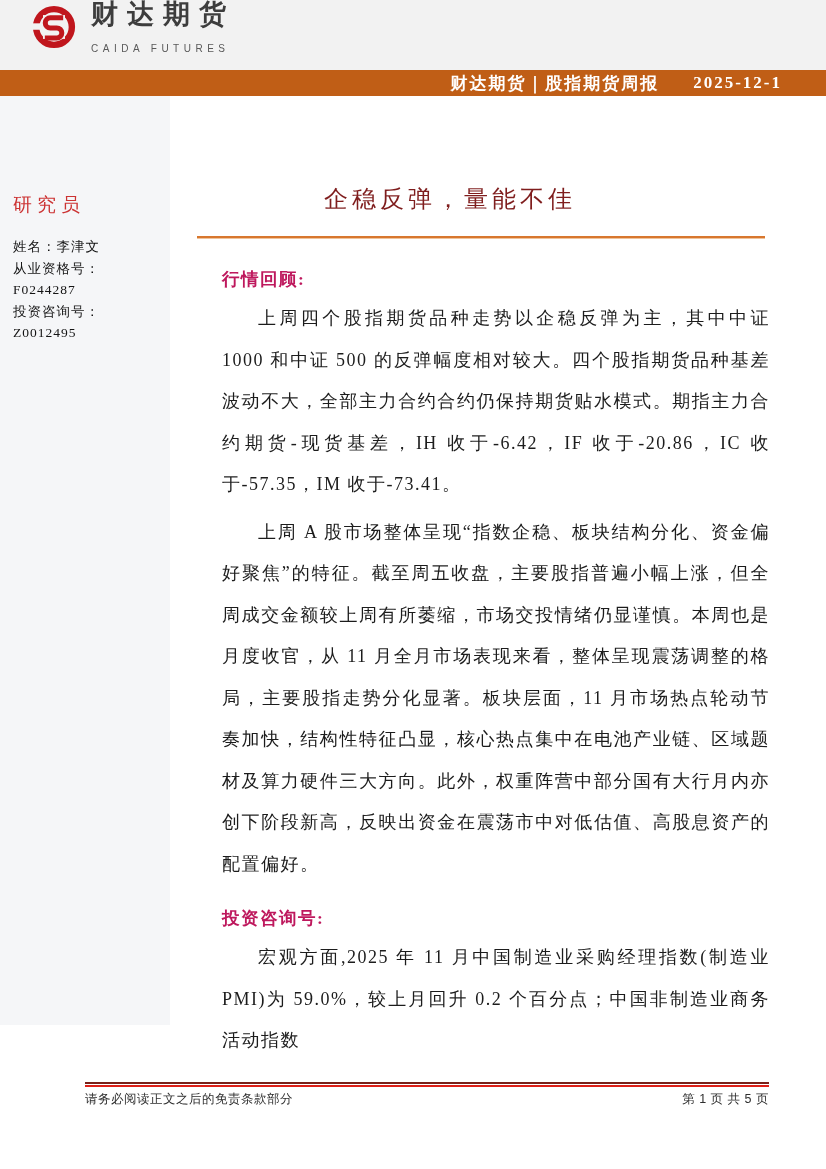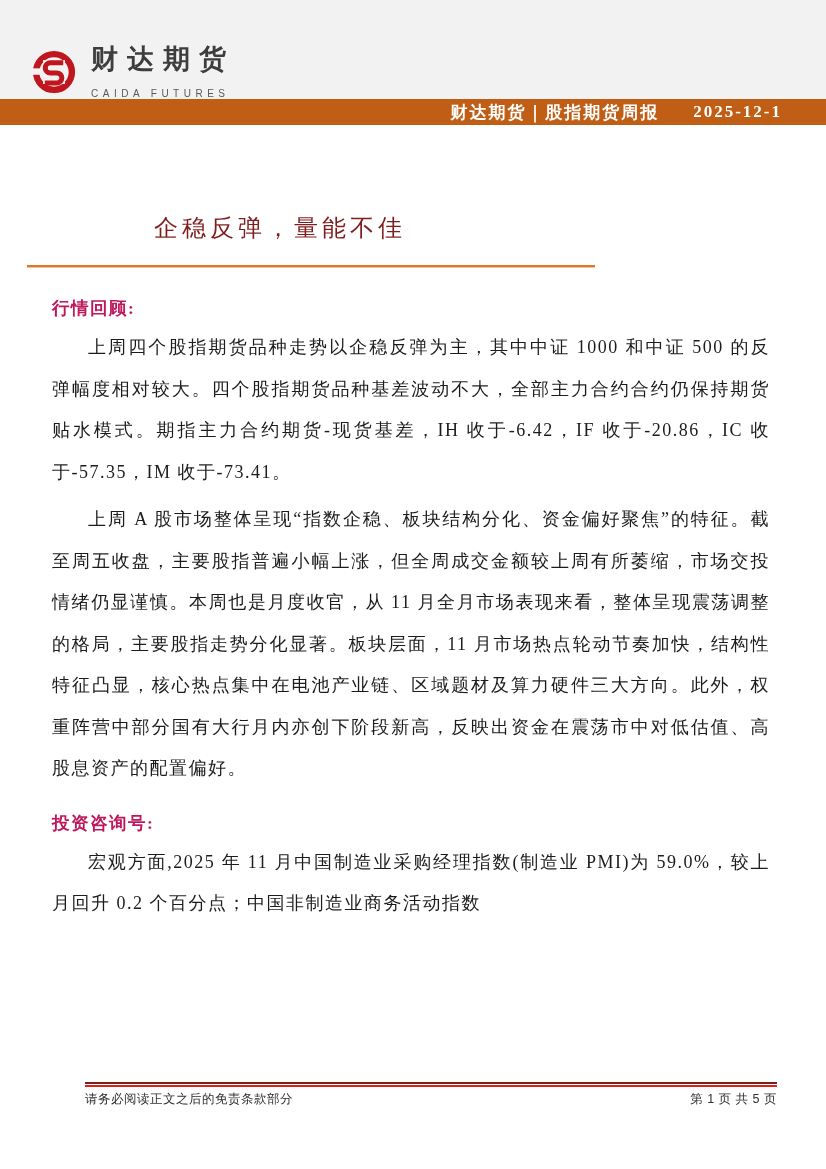--- a/index.html
+++ b/index.html
@@ -6,22 +6,22 @@
   body{
     width:826px;height:1169px;
     background:#ffffff;
     position:relative;
     overflow:hidden;
     font-family:"Liberation Serif", serif;
     color:#1c1c1c;
   }
   
   .top-strip{
-    height:99px;background:#F2F2F2;
-    display:flex;align-items:flex-end;
+    height:70px;background:#F2F2F2;
+    display:flex;align-items:flex-start;
     padding-left:32px;box-sizing:border-box;
   }
   .logo{display:flex;align-items:center;gap:15px;}
   .logo-mark{width:44px;height:44px;flex:0 0 auto;}
   .logo-text{display:flex;flex-direction:column;}
   .logo-cn{
     font-family:"Liberation Sans", sans-serif;
     font-size:27px;font-weight:600;color:#3d3d3d;letter-spacing:9px;line-height:28px;
   }
   .logo-en{
@@ -72,21 +72,21 @@
   .para{
     margin:6px 0 0 0;
     font-size:18px;line-height:41.5px;
     letter-spacing:1.5px;
     text-indent:2em;
     text-align:justify;
     color:#1c1c1c;
   }
   
   .footer{
-    position:absolute;left:85px;right:49px;top:1082px;
+    position:absolute;left:85px;right:57px;top:1082px;
   }
   .footer-rule{
     height:1px;
     border-top:2px solid #7A2018;
     border-bottom:2px solid #DE1F18;
   }
   .footer-row{
     display:flex;justify-content:space-between;align-items:baseline;
     margin-top:4px;
     font-family:"Liberation Sans", sans-serif;
@@ -112,20 +112,28 @@
     </span>
   </div>
 </div>
 
 <div class="orange-bar">
   <span>财达期货｜股指期货周报</span>
   <span>2025-12-1</span>
 </div>
 
 <div class="content-row">
+  <div class="sidebar">
+    <div class="sidebar-role">研究员</div>
+    <div class="sidebar-line">姓名：李津文</div>
+    <div class="sidebar-line">从业资格号：</div>
+    <div class="sidebar-line">F0244287</div>
+    <div class="sidebar-line">投资咨询号：</div>
+    <div class="sidebar-line">Z0012495</div>
+  </div>
 
   <div class="main">
     <div class="report-title">企稳反弹，量能不佳</div>
     <div class="title-rule"></div>
 
     <div class="section-heading">行情回顾:</div>
     <p class="para">上周四个股指期货品种走势以企稳反弹为主，其中中证 1000 和中证 500 的反弹幅度相对较大。四个股指期货品种基差波动不大，全部主力合约合约仍保持期货贴水模式。期指主力合约期货-现货基差，IH 收于-6.42，IF 收于-20.86，IC 收于-57.35，IM 收于-73.41。</p>
     <p class="para">上周 A 股市场整体呈现“指数企稳、板块结构分化、资金偏好聚焦”的特征。截至周五收盘，主要股指普遍小幅上涨，但全周成交金额较上周有所萎缩，市场交投情绪仍显谨慎。本周也是月度收官，从 11 月全月市场表现来看，整体呈现震荡调整的格局，主要股指走势分化显著。板块层面，11 月市场热点轮动节奏加快，结构性特征凸显，核心热点集中在电池产业链、区域题材及算力硬件三大方向。此外，权重阵营中部分国有大行月内亦创下阶段新高，反映出资金在震荡市中对低估值、高股息资产的配置偏好。</p>
 
     <div class="section-heading second">投资咨询号:</div>

